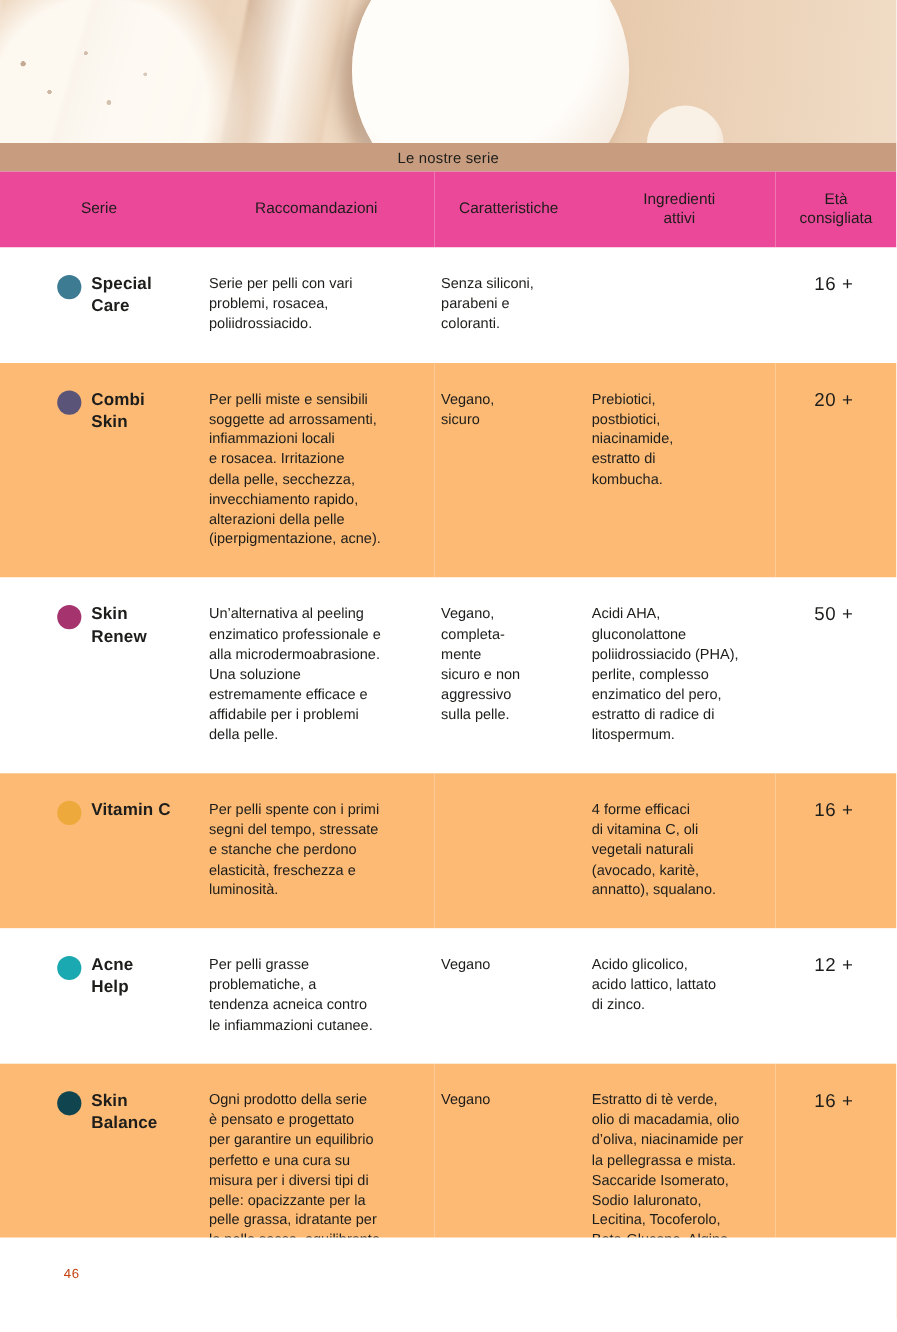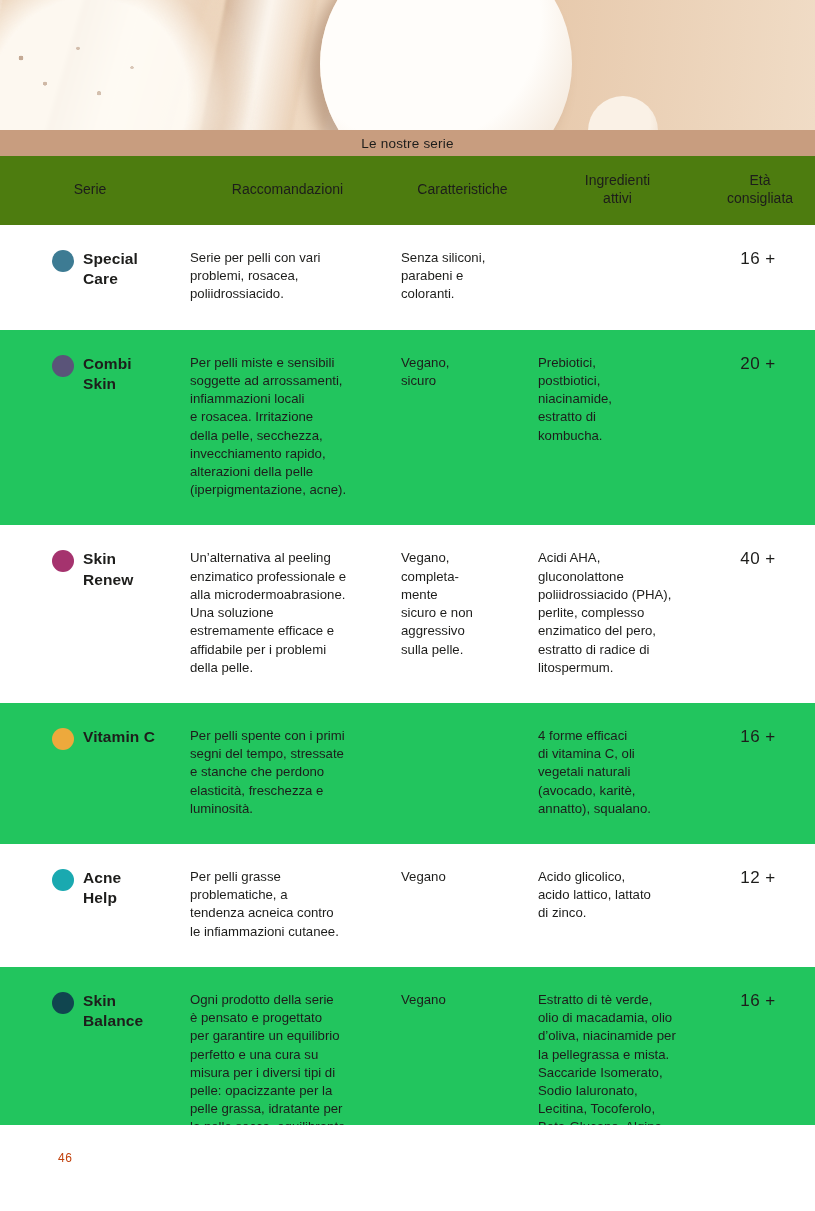--- a/index.html
+++ b/index.html
@@ -65,28 +65,28 @@
   }
 
   
   .tbl{width:815px;border-collapse:collapse;table-layout:fixed;}
   .tbl col.c-serie{width:180px;}
   .tbl col.c-rac{width:215px;}
   .tbl col.c-car{width:135px;}
   .tbl col.c-ing{width:175px;}
   .tbl col.c-eta{width:110px;}
 
-  thead tr{background:#4d7c0f;border-radius:23px;}
+  thead tr{background:#ec4899;border-radius:23px;}
   thead th{
     font-weight:400;font-size:14px;color:#1d1d1b;
     padding:16px 6px 18px 6px;text-align:center;line-height:1.25;
     vertical-align:middle;
   }
 
-  tbody tr.alt{background:#22c55e;}
+  tbody tr.alt{background:#fdba74;}
   tbody tr.plain{background:#ffffff;}
   tbody td{
     vertical-align:top;
     padding:24px 10px 26px 6px;
     font-size:13.2px;line-height:1.38;color:#1d1d1b;
   }
   td.serie-cell{padding-left:52px;}
   .serie-wrap{display:flex;align-items:flex-start;gap:9px;}
   .dot{
     flex:0 0 auto;width:22px;height:22px;border-radius:50%;
@@ -220,21 +220,21 @@
 sicuro e non
 aggressivo
 sulla pelle.</td>
         <td class="ing-cell body-text">Acidi AHA,
 gluconolattone
 poliidrossiacido (PHA),
 perlite, complesso
 enzimatico del pero,
 estratto di radice di
 litospermum.</td>
-        <td class="eta-cell">40 +</td>
+        <td class="eta-cell">50 +</td>
       </tr>
 
       <tr class="alt">
         <td class="serie-cell">
           <div class="serie-wrap">
             <span class="dot" style="background:#eda93c"></span>
             <span class="serie-name">Vitamin C</span>
           </div>
         </td>
         <td class="rac-cell body-text">Per pelli spente con i primi

